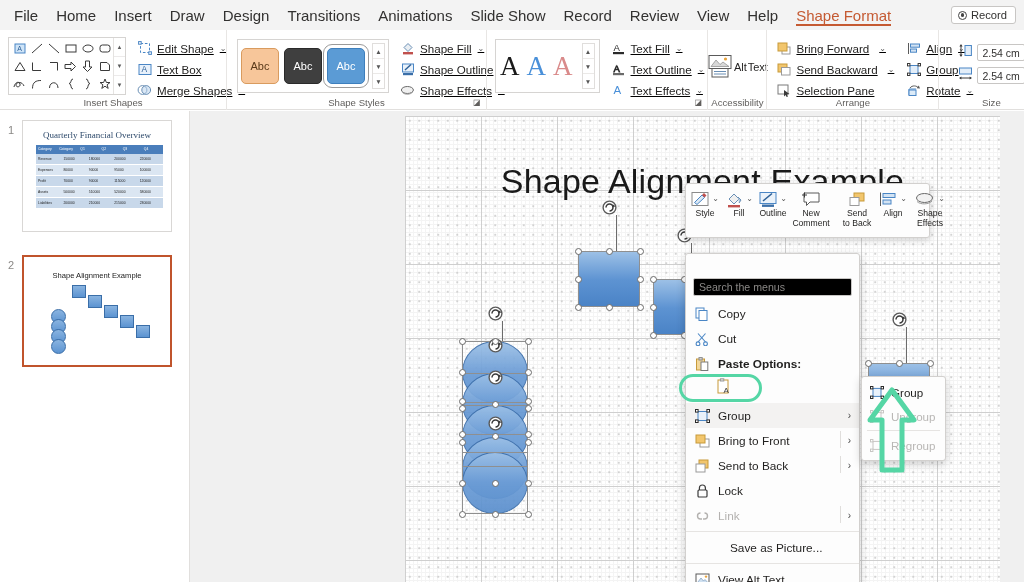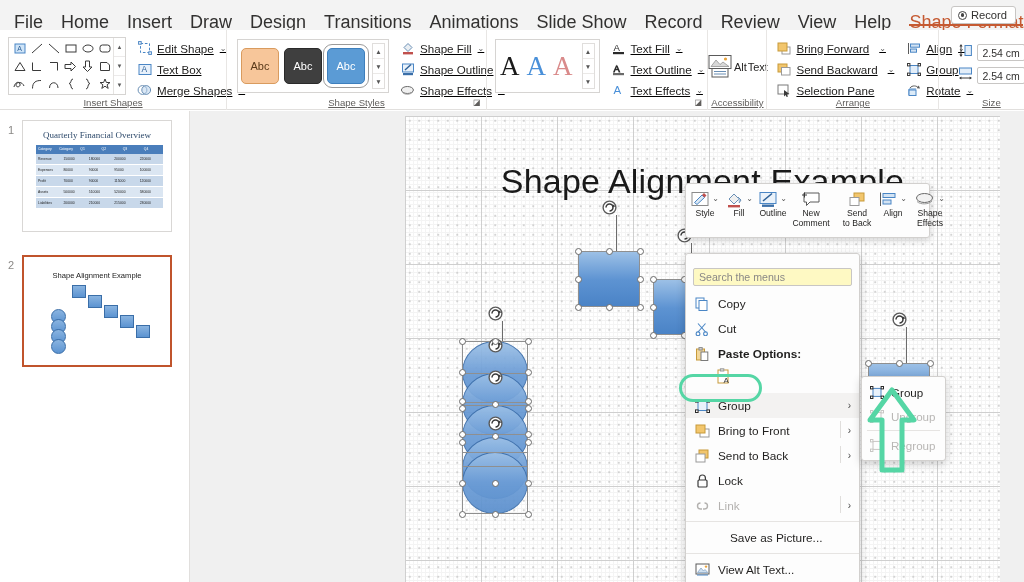--- a/index.html
+++ b/index.html
@@ -14,22 +14,22 @@
   }
   #app { position: relative; width: 1024px; height: 582px; background:#fff; }
 
   
   .menubar {
     position: absolute; top:0; left:0; width:1024px; height:30px;
     background:#f3f3f3;
     display:flex; align-items:center;
   }
   .menu-item {
-    font-size: 18px; color:#323130;
-    padding: 7px 9px; height:30px; line-height:30px;
+    font-size: 15px; color:#323130;
+    padding: 1px 9px; height:30px; line-height:30px;
     white-space: nowrap; cursor: default;
   }
   .menu-item.first { padding-left: 14px; }
   .menu-item.active { color:#c55a32; position:relative; font-weight:400; }
   .menu-item.active::after {
     content:""; position:absolute; left:9px; right:9px; bottom:4px;
     height:1.6px; background:#c55a32;
   }
   .record-btn {
     position:absolute; right:8px; top:6px;
@@ -49,21 +49,21 @@
   
   .ribbon {
     position:absolute; top:30px; left:0; width:1024px; height:80px;
     background:#fff; border-bottom:1px solid #e1dfdd;
     display:flex; align-items:flex-start;
   }
   .rgroup { position:relative; height:80px; padding-top:3px; }
   .rgroup + .rgroup { border-left:1px solid #e8e6e4; }
   .rgroup-label {
     position:absolute; bottom:2px; left:0; right:0; text-align:center;
-    font-size:9.6px; color:#605e5c;text-decoration:underline;
+    font-size:9.6px; color:#605e5c;
   }
   .dialog-launcher {
     position:absolute; bottom:3px; right:4px;
     width:9px; height:9px; color:#605e5c; font-size:8px; line-height:9px;
   }
 
   
   .shape-gallery {
     margin:4px 0 0 8px; width:118px; height:58px;
     border:1px solid #d6d4d2; background:#fff;
@@ -251,22 +251,22 @@
   .mt-sep { width:1px; align-self:stretch; background:#e3e1df; margin:4px 3px; }
 
   
   .ctx {
     position:absolute; left:685px; top:253px; width:175px;
     background:#fdfdfd; border:1px solid #d2d0ce; border-radius:3px;
     box-shadow:0 3px 10px rgba(0,0,0,.2);
     padding:4px 0 0 0;
   }
   .ctx-search {
-    margin:10px 7px 5px; height:18px;
-    border:1px solid #c8c6c4; border-radius:2px; background:#fef9c3;
+    margin:20px 7px 5px; height:18px;
+    border:1px solid #c8c6c4; border-radius:2px; background:#000000;
     font-size:10.6px; color:#8a8886; display:flex; align-items:center; padding-left:5px;
   }
   .ctx-item {
     position:relative; height:25px; display:flex; align-items:center;
     font-size:11.8px; color:#201f1e; padding-left:8px; gap:8px;
   }
   .ctx-item .ci-ico { width:16px; height:16px; display:flex; align-items:center; justify-content:center; flex:0 0 16px; }
   .ctx-item.bold { font-weight:bold; }
   .ctx-item.disabled { color:#b4b2b0; }
   .ctx-item.hl { background:#f3f2f1; }

